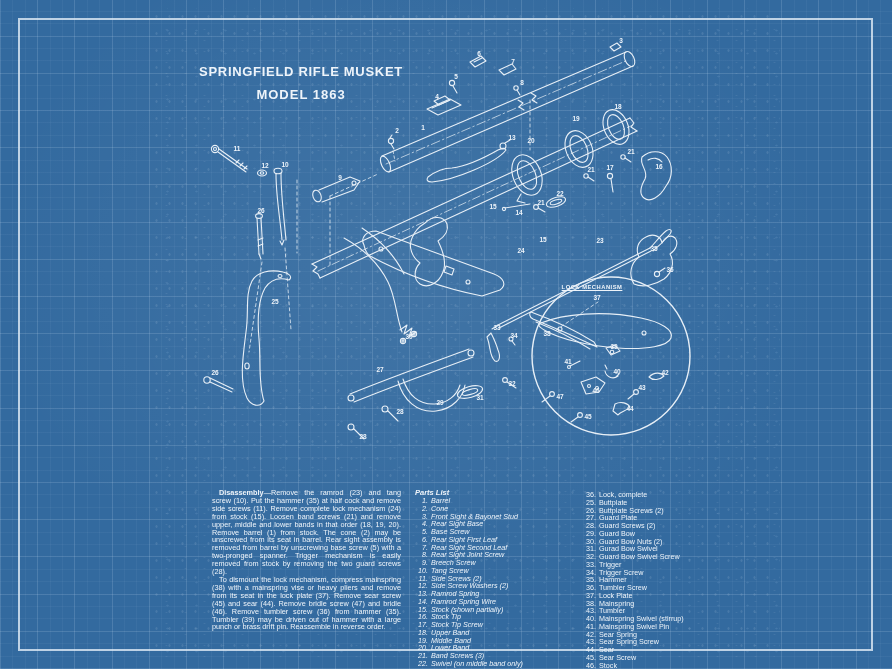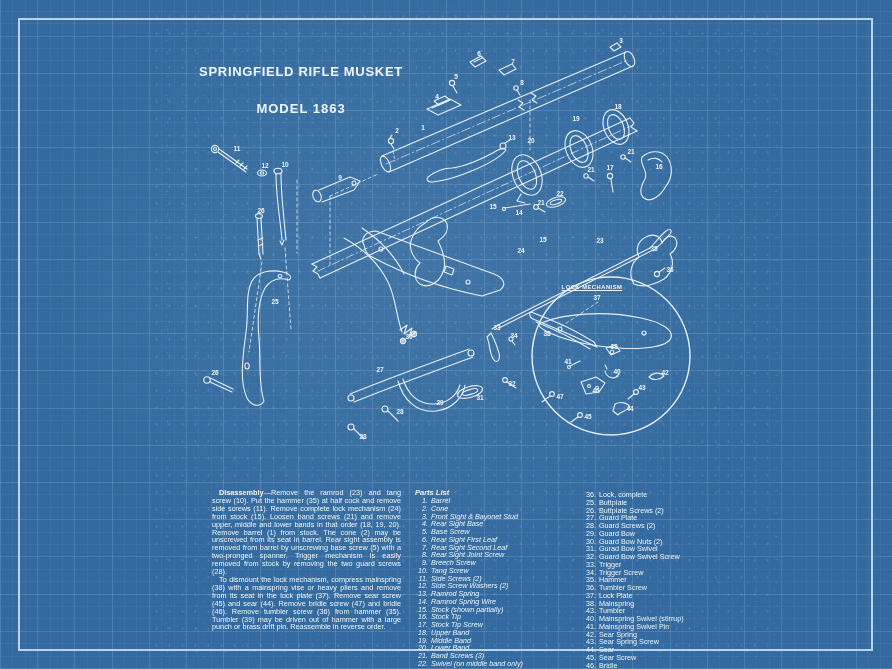--- a/index.html
+++ b/index.html
@@ -25,21 +25,21 @@
     background-position:0 0, 7px 5px, 3px 11px;
     opacity:.75;pointer-events:none;
   }
   .frame{
     position:absolute;left:18px;top:18px;width:855px;height:633px;box-sizing:border-box;
     border:2px solid rgba(225,236,246,0.8);pointer-events:none;
   }
   svg.art{position:absolute;left:0;top:0;pointer-events:none;}
   .title{position:absolute;left:196px;top:64px;width:210px;text-align:center;}
   .title .t1{font-size:13px;font-weight:bold;letter-spacing:.7px;}
-  .title .t2{font-size:13px;font-weight:bold;letter-spacing:1px;margin-top:22px;}
+  .title .t2{font-size:13px;font-weight:bold;letter-spacing:1px;margin-top:8px;}
   .inset-title{
     position:absolute;left:549px;top:284px;width:86px;text-align:center;
     font-size:5.8px;font-weight:bold;letter-spacing:.5px;text-decoration:underline;
   }
   .callouts span{
     position:absolute;transform:translate(-50%,-50%);
     font-size:6.5px;font-weight:bold;white-space:nowrap;
   }
   .col{position:absolute;margin-top:48px;}
   .disasm{left:212px;top:441px;width:189px;}
@@ -492,20 +492,20 @@
       <div class="pl-row">
         <span class="num">44.</span>
         <span class="lbl">Sear</span>
       </div>
       <div class="pl-row">
         <span class="num">45.</span>
         <span class="lbl">Sear Screw</span>
       </div>
       <div class="pl-row">
         <span class="num">46.</span>
-        <span class="lbl">Bridle</span>
+        <span class="lbl">Stock</span>
       </div>
       <div class="pl-row">
         <span class="num">54.</span>
         <span class="lbl">Bridle Screw</span>
       </div>
     </div>
 </div>
 
 </body></html>

